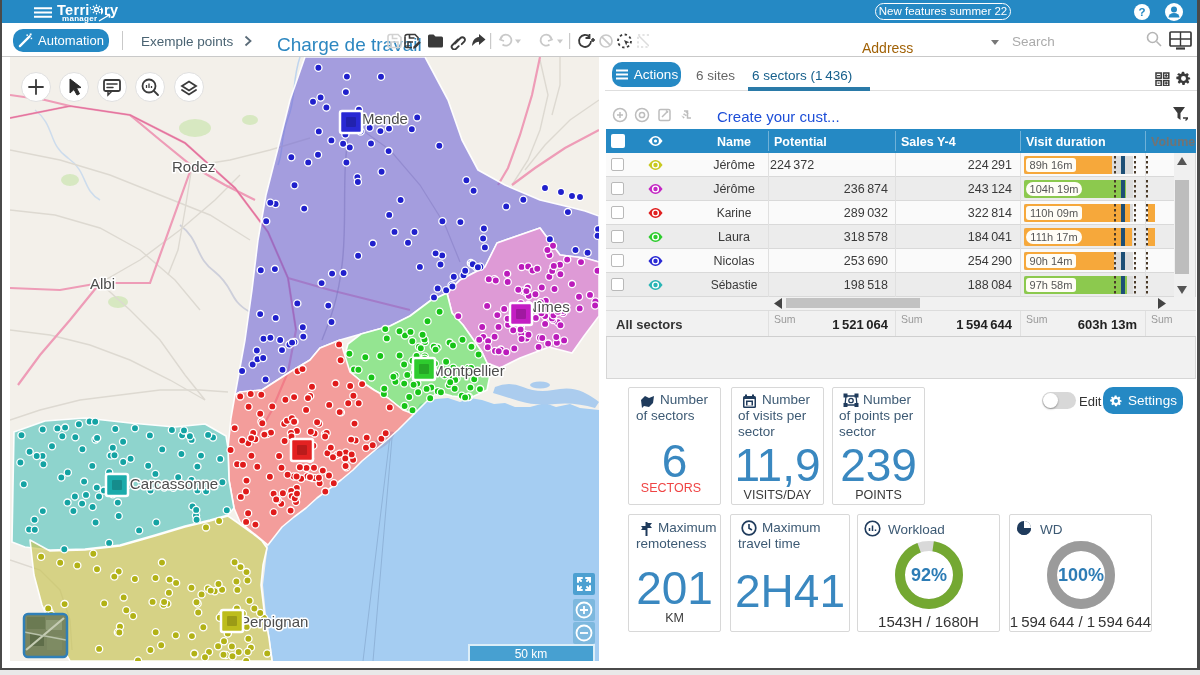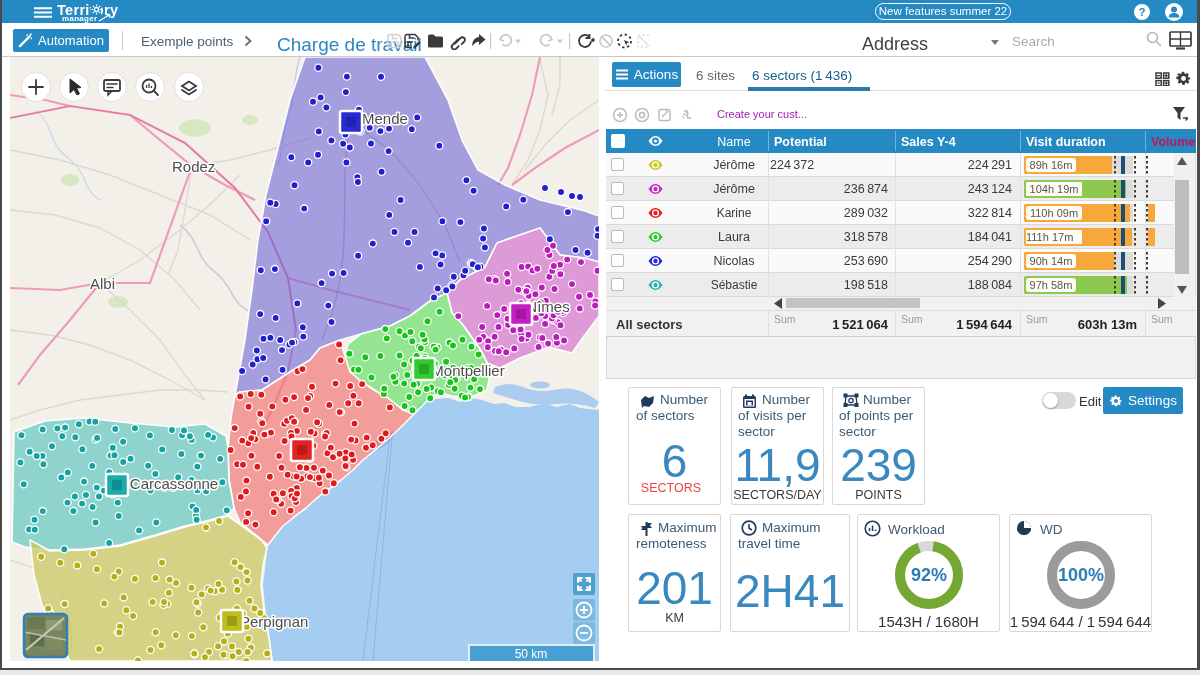--- a/index.html
+++ b/index.html
@@ -1,20 +1,20 @@
 <!DOCTYPE html>
 <html><head><meta charset="utf-8">
 <style>
 *{margin:0;padding:0;box-sizing:border-box}
 html,body{width:1200px;height:675px;overflow:hidden}
 body{font-family:"Liberation Sans",sans-serif;position:relative;background:#fff;font-size:13px;color:#333}
 .abs{position:absolute}
 .topbar{left:0;top:0;width:1200px;height:23px;background:#2589c4}
 .toolbar{left:0;top:23px;width:1200px;height:34px;background:#fff;border-bottom:1px solid #c9c9c9}
-.btn-blue{background:#2589c4;color:#fff;border-radius:2px;display:flex;align-items:center;justify-content:center}
+.btn-blue{background:#2589c4;color:#fff;border-radius:10px;display:flex;align-items:center;justify-content:center}
 svg{display:block}
 .tabtxt{font-size:13.5px}
 </style></head>
 <body>
 
 <div class="abs topbar"></div>
 <svg class="abs" style="left:33px;top:7px" width="20" height="11" viewBox="0 0 20 11">
     <path d="M1 1.2h18M1 5.5h18M1 9.8h18" stroke="#fff" stroke-width="1.9"></path>
   </svg>
 
@@ -112,21 +112,21 @@
   <g transform="translate(230,0)">
       <circle cx="7.5" cy="8" r="6.5" stroke="#3a3a3a" stroke-width="1.8" fill="none" stroke-dasharray="2.4 2.6"></circle>
       <path d="M7 7 l5.5 2.2 -2.4 0.9 -0.9 2.4 Z" fill="#3a3a3a"></path>
     </g>
 
   <g transform="translate(250,0)">
       <rect x="1" y="2" width="12" height="12" stroke="#dcdcdc" stroke-width="1.5" fill="none" stroke-dasharray="2.2 2.2"></rect>
       <path d="M2 3 L12 13" stroke="#dcdcdc" stroke-width="1.5"></path>
     </g>
 </svg>
-<div class="abs" style="left:862px;top:34px;color:#404040;font-size:18px">Address</div>
+<div class="abs" style="left:862px;top:40px;color:#a16207;font-size:14px">Address</div>
 <svg class="abs" style="left:990px;top:39px" width="10" height="7" viewBox="0 0 10 7">
     <path d="M1 1 L5 6 L9 1 Z" fill="#777"></path>
   </svg>
 <div class="abs" style="left:1012px;top:34px;color:#ababab;font-size:13.5px">Search</div>
 <svg class="abs" style="left:1146px;top:31px" width="16" height="16" viewBox="0 0 16 16">
     <circle cx="6.5" cy="6.5" r="5" stroke="#b5b5b5" stroke-width="1.6" fill="none"></circle>
     <path d="M10.5 10.5 L15 15" stroke="#b5b5b5" stroke-width="1.6"></path>
   </svg>
 <svg class="abs" style="left:1169px;top:31px" width="23" height="19" viewBox="0 0 23 19">
     <rect x="1" y="1" width="21" height="14" rx="1" stroke="#3a3a3a" stroke-width="1.7" fill="none"></rect>
@@ -829,43 +829,43 @@
       <circle cx="8" cy="9" r="6.5"></circle>
       <path d="M5 9h6M8 6v6"></path>
       <circle cx="30" cy="9" r="6.5"></circle>
       <circle cx="30" cy="9" r="2.6"></circle>
       <rect x="47" y="3.5" width="11" height="11" rx="1.5"></rect>
       <path d="M50 11l6-6M54 4.5l2 2"></path>
       <path d="M72 5l3.5 0 0 3.5M79 12l-3.5 0 0-3.5"></path>
       <path d="M75 5.5l-5 5M71 12l5-5" stroke-dasharray="1.6 1.6"></path>
     </g>
   </svg>
-<div class="abs" style="left:717px;top:108px;color:#a21caf;font-size:11px">Create your cust...</div>
+<div class="abs" style="left:717px;top:108px;color:#1d4ed8;font-size:15px">Create your cust...</div>
 <svg class="abs" style="left:1172px;top:106px" width="16" height="16" viewBox="0 0 16 16">
     <path d="M1 1 h12 l-4.5 6 v7 l-3-2.2 v-4.8 Z" fill="#3a3a3a"></path>
     <path d="M11 12 h5 M13.5 14.5 l2.5-2.5" stroke="#3a3a3a" stroke-width="1.3" fill="none"></path>
   </svg>
 
 <div class="abs" style="left:606px;top:129px;width:590px;height:250px;border:1px solid #d6d6d6;border-top:none;background:#f1f1f1"></div>
 <div class="abs" style="left:606px;top:129px;width:590px;height:24px;background:#2589c4"></div>
 <div class="abs" style="left:768px;top:131px;width:1px;height:20px;background:#6fb1d8"></div>
 <div class="abs" style="left:895px;top:131px;width:1px;height:20px;background:#6fb1d8"></div>
 <div class="abs" style="left:1020px;top:131px;width:1px;height:20px;background:#6fb1d8"></div>
 <div class="abs" style="left:1145px;top:131px;width:1px;height:20px;background:#6fb1d8"></div>
 <div class="abs" style="left:611px;top:134px;width:14px;height:14px;background:#fff;border-radius:2px"></div>
 <svg class="abs" style="left:647px;top:134px" width="17" height="14" viewBox="0 0 17 14">
     <path d="M8.5 2 C12.5 2 15.5 7 15.5 7 C15.5 7 12.5 12 8.5 12 C4.5 12 1.5 7 1.5 7 C1.5 7 4.5 2 8.5 2 Z" fill="#fff"></path>
     <circle cx="8.5" cy="7" r="3.4" fill="#2589c4"></circle>
     <circle cx="8.5" cy="7" r="1.6" fill="#fff"></circle>
   </svg>
-<div class="abs" style="left:700px;top:135px;width:68px;text-align:center;color:#fff;font-size:12.5px;font-weight:normal">Name</div>
+<div class="abs" style="left:700px;top:135px;width:68px;text-align:center;color:#fff;font-size:12.5px;font-weight:bold">Name</div>
 <div class="abs" style="left:774px;top:135px;color:#fff;font-size:12.5px;font-weight:bold">Potential</div>
 <div class="abs" style="left:901px;top:135px;color:#fff;font-size:12.5px;font-weight:bold">Sales Y-4</div>
 <div class="abs" style="left:1026px;top:135px;color:#fff;font-size:12.5px;font-weight:bold">Visit duration</div>
-<div class="abs" style="left:1151px;top:135px;color:#be185d;font-size:12.5px;font-weight:bold">Volume</div>
+<div class="abs" style="left:1151px;top:135px;color:#737373;font-size:12.5px;font-weight:bold">Volume</div>
 <div class="abs" style="left:606px;top:153px;width:568px;height:24px;background:#fafafa;border-bottom:1px solid #d9d9d9"></div>
 <div class="abs" style="left:768px;top:153px;width:1px;height:24px;background:#e0e0e0"></div>
 <div class="abs" style="left:895px;top:153px;width:1px;height:24px;background:#e0e0e0"></div>
 <div class="abs" style="left:1020px;top:153px;width:1px;height:24px;background:#e0e0e0"></div>
 <div class="abs" style="left:1145px;top:153px;width:1px;height:24px;background:#e0e0e0"></div>
 <div class="abs" style="left:611px;top:158px;width:13px;height:13px;background:#fff;border:1.5px solid #b9b9b9;border-radius:2px"></div>
 <svg class="abs" style="left:647px;top:158px" width="17" height="14" viewBox="0 0 17 14">
     <path d="M8.5 2 C12.5 2 15.5 7 15.5 7 C15.5 7 12.5 12 8.5 12 C4.5 12 1.5 7 1.5 7 C1.5 7 4.5 2 8.5 2 Z" fill="#c9c920"></path>
     <circle cx="8.5" cy="7" r="3.6" fill="#fff"></circle>
     <circle cx="8.5" cy="7" r="2.2" fill="#c9c920"></circle>
@@ -895,21 +895,21 @@
 <svg class="abs" style="left:647px;top:182px" width="17" height="14" viewBox="0 0 17 14">
     <path d="M8.5 2 C12.5 2 15.5 7 15.5 7 C15.5 7 12.5 12 8.5 12 C4.5 12 1.5 7 1.5 7 C1.5 7 4.5 2 8.5 2 Z" fill="#c428c4"></path>
     <circle cx="8.5" cy="7" r="3.6" fill="#fff"></circle>
     <circle cx="8.5" cy="7" r="2.2" fill="#c428c4"></circle>
   </svg>
 <div class="abs" style="left:700px;top:182px;width:68px;text-align:center;font-size:12.5px;color:#3a3a3a">Jérôme</div>
 <div class="abs" style="left:770px;top:182px;width:118px;text-align:right;font-size:12.5px;color:#3a3a3a">236 874</div>
 <div class="abs" style="left:895px;top:182px;width:117px;text-align:right;font-size:12.5px;color:#3a3a3a">243 124</div>
 <div class="abs" style="left:1024px;top:180px;width:109px;height:18px;background:#dcdcdc"></div>
 <div class="abs" style="left:1024px;top:180px;width:102px;height:18px;background:#8cc94e;border-radius:2px 0 0 2px"></div>
-<div class="abs" style="left:1026px;top:182px;width:56px;height:14px;background:#fffdf6;border-radius:1px;font-size:11px;color:#555;text-align:center;line-height:14px">104h 19m</div>
+<div class="abs" style="left:1026px;top:182px;width:56px;height:14px;background:#fffdf6;border-radius:7px;font-size:11px;color:#555;text-align:center;line-height:14px">104h 19m</div>
 <svg class="abs" style="left:1114px;top:180px" width="2" height="18" viewBox="0 0 2 18">
     <path d="M1 0 V18" stroke="#4a3a28" stroke-width="2" stroke-dasharray="2.5 2.5"></path>
   </svg>
 <svg class="abs" style="left:1134px;top:180px" width="2" height="18" viewBox="0 0 2 18">
     <path d="M1 0 V18" stroke="#4a3a28" stroke-width="2" stroke-dasharray="2.5 2.5"></path>
   </svg>
 <div class="abs" style="left:1121px;top:180px;width:3.5px;height:18px;background:#1d4f76"></div>
 <svg class="abs" style="left:1146px;top:180px" width="2" height="18" viewBox="0 0 2 18">
     <path d="M1 0 V18" stroke="#4a3a28" stroke-width="2" stroke-dasharray="2.5 2.5"></path>
   </svg>
@@ -950,21 +950,21 @@
 <svg class="abs" style="left:647px;top:230px" width="17" height="14" viewBox="0 0 17 14">
     <path d="M8.5 2 C12.5 2 15.5 7 15.5 7 C15.5 7 12.5 12 8.5 12 C4.5 12 1.5 7 1.5 7 C1.5 7 4.5 2 8.5 2 Z" fill="#2ecc2e"></path>
     <circle cx="8.5" cy="7" r="3.6" fill="#fff"></circle>
     <circle cx="8.5" cy="7" r="2.2" fill="#2ecc2e"></circle>
   </svg>
 <div class="abs" style="left:700px;top:230px;width:68px;text-align:center;font-size:12.5px;color:#3a3a3a">Laura</div>
 <div class="abs" style="left:770px;top:230px;width:118px;text-align:right;font-size:12.5px;color:#3a3a3a">318 578</div>
 <div class="abs" style="left:895px;top:230px;width:117px;text-align:right;font-size:12.5px;color:#3a3a3a">184 041</div>
 <div class="abs" style="left:1024px;top:228px;width:109px;height:18px;background:#dcdcdc"></div>
 <div class="abs" style="left:1024px;top:228px;width:108px;height:18px;background:#f6a83b;border-radius:2px 0 0 2px"></div>
-<div class="abs" style="left:1026px;top:230px;width:56px;height:14px;background:#fffdf6;border-radius:0;font-size:11px;color:#555;text-align:left;line-height:14px">111h 17m</div>
+<div class="abs" style="left:1026px;top:230px;width:56px;height:14px;background:#fffdf6;border-radius:7px;font-size:11px;color:#555;text-align:center;line-height:14px">111h 17m</div>
 <svg class="abs" style="left:1114px;top:228px" width="2" height="18" viewBox="0 0 2 18">
     <path d="M1 0 V18" stroke="#4a3a28" stroke-width="2" stroke-dasharray="2.5 2.5"></path>
   </svg>
 <svg class="abs" style="left:1134px;top:228px" width="2" height="18" viewBox="0 0 2 18">
     <path d="M1 0 V18" stroke="#4a3a28" stroke-width="2" stroke-dasharray="2.5 2.5"></path>
   </svg>
 <div class="abs" style="left:1121px;top:228px;width:3.5px;height:18px;background:#1d4f76"></div>
 <div class="abs" style="left:1148px;top:228px;width:7px;height:18px;background:#f6a83b"></div>
 <svg class="abs" style="left:1146px;top:228px" width="2" height="18" viewBox="0 0 2 18">
     <path d="M1 0 V18" stroke="#4a3a28" stroke-width="2" stroke-dasharray="2.5 2.5"></path>
@@ -1065,21 +1065,21 @@
 <svg class="abs" style="left:742px;top:394px" width="15" height="15" viewBox="0 0 15 15">
     <rect x="1" y="2" width="13" height="12" rx="1.5" fill="#1f3b5c"></rect>
     <rect x="3" y="0.5" width="2" height="3.5" fill="#1f3b5c"></rect>
     <rect x="10" y="0.5" width="2" height="3.5" fill="#1f3b5c"></rect>
     <rect x="2.5" y="5" width="10" height="7.5" fill="#fff"></rect>
     <rect x="4" y="6.5" width="7" height="5" fill="#1f3b5c"></rect>
     <rect x="5.5" y="8" width="4" height="3.5" fill="#fff"></rect>
   </svg>
 <div class="abs" style="left:738px;top:392px;width:86px;color:#3d5a74;font-size:13.5px;line-height:16px"><span style="margin-left:24px">Number</span><br>of visits per<br>sector</div>
 <div class="abs" style="left:731px;top:442px;width:93px;color:#3a88c0;text-align:center;font-size:46px;line-height:46px">11,9</div>
-<div class="abs" style="left:731px;top:488px;width:93px;color:#3a3a3a;font-size:12.5px;text-align:center">SECTORS/DAY</div>
+<div class="abs" style="left:731px;top:488px;width:93px;color:#3a3a3a;font-size:12.5px;text-align:center">VISITS/DAY</div>
 <div class="abs" style="left:832px;top:387px;width:93px;height:118px;background:#fff;border:1px solid #d8d8d8;border-radius:2px"></div>
 <svg class="abs" style="left:843px;top:393px" width="16" height="15" viewBox="0 0 16 15">
     <g fill="none" stroke="#1f3b5c" stroke-width="1.3">
       <path d="M3 3 L13 3 L14 12 L2 12 Z"></path>
     </g>
     <g fill="#1f3b5c">
       <rect x="0.5" y="0.5" width="4" height="4"></rect>
       <rect x="11.5" y="0.5" width="4" height="4"></rect>
       <rect x="0.5" y="10" width="4" height="4"></rect>
       <rect x="11.5" y="10" width="4" height="4"></rect>

